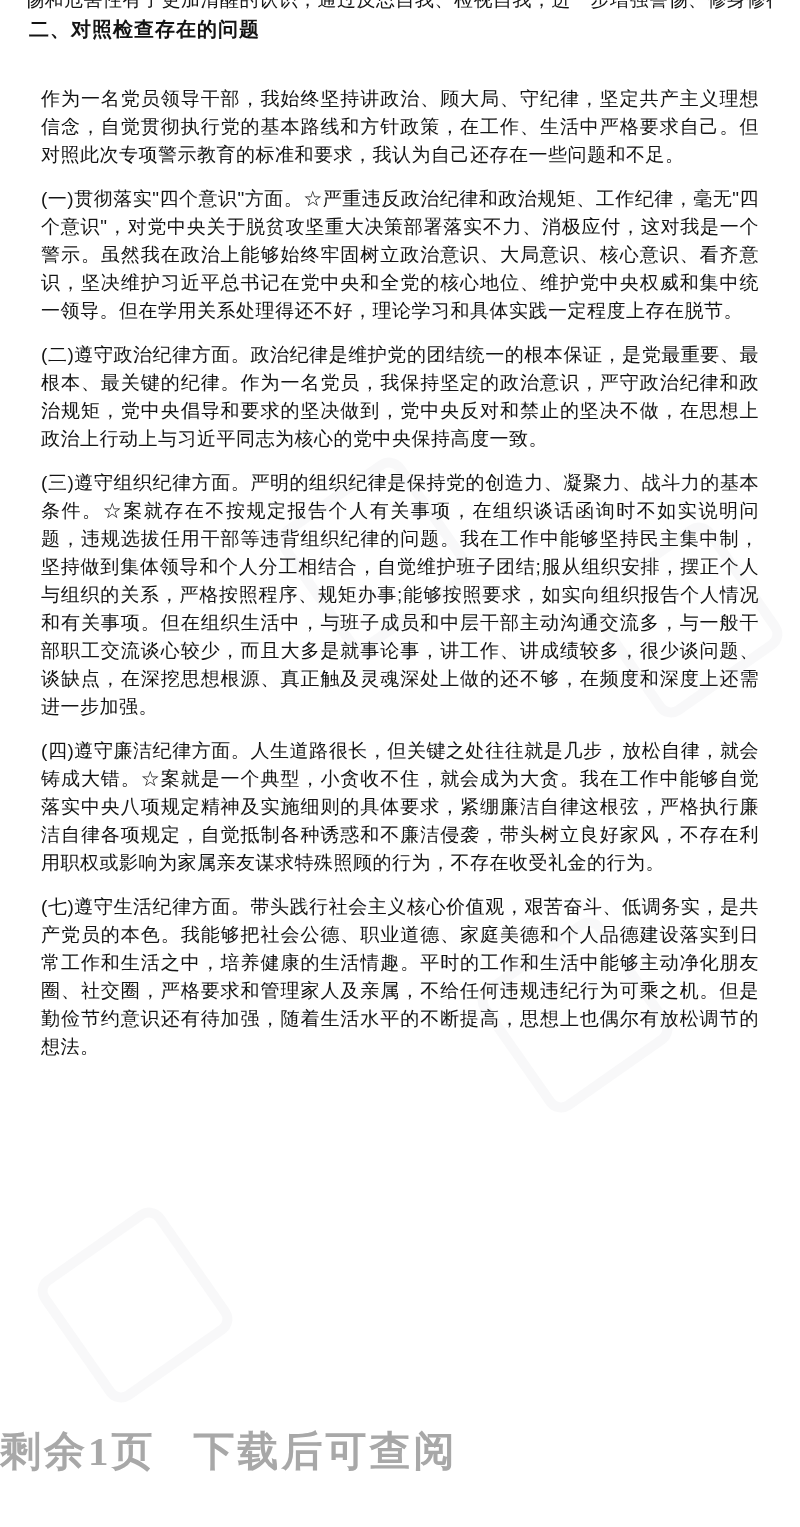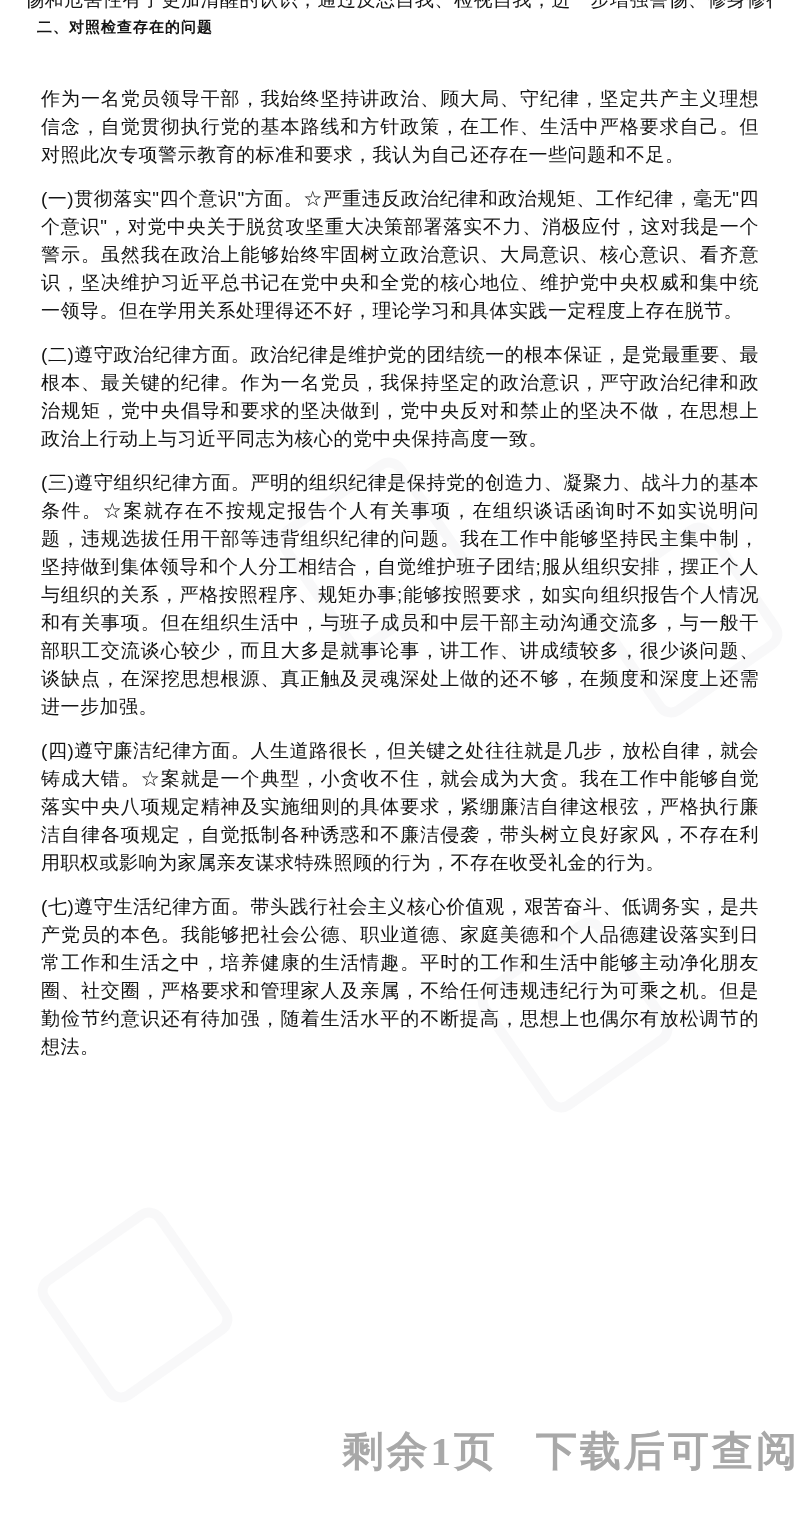--- a/index.html
+++ b/index.html
@@ -29,26 +29,25 @@
   }
   .clipped-line span {
     display: block;
     font-size: 19px;
     line-height: 28px;
     margin-top: -14px;
     letter-spacing: 0.5px;
     white-space: nowrap;
   }
   .doc-heading {
-    font-size: 15px;
+    font-size: 20px;
     font-weight: bold;
     line-height: 28px;
-    margin: 2px 0 0 12px;
+    margin: 2px 0 0 4px;
     letter-spacing: 1px;
-    font-family: Liberation Mono, monospace;
   }
   .doc-heading.gap-after {
     margin-bottom: 42px;
   }
   .doc-paragraph {
     font-size: 19px;
     line-height: 28px;
     margin: 16px;
     text-align: justify;
     letter-spacing: 0.5px;
@@ -59,21 +58,21 @@
     font-weight: bold;
     line-height: 28px;
     margin: 0;
     letter-spacing: 1px;
   }
   .footer-note {
     position: absolute;
     left: 0;
     top: 1424px;
     width: 100%;
-    text-align: right;
+    text-align: left;
     font-family: "Liberation Serif", serif;
     font-weight: bold;
     font-size: 41px;
     color: #a8a8a8;
     letter-spacing: 3px;
     white-space: nowrap;
   }
   .footer-note .spacer {
     display: inline-block;
     width: 38px;

